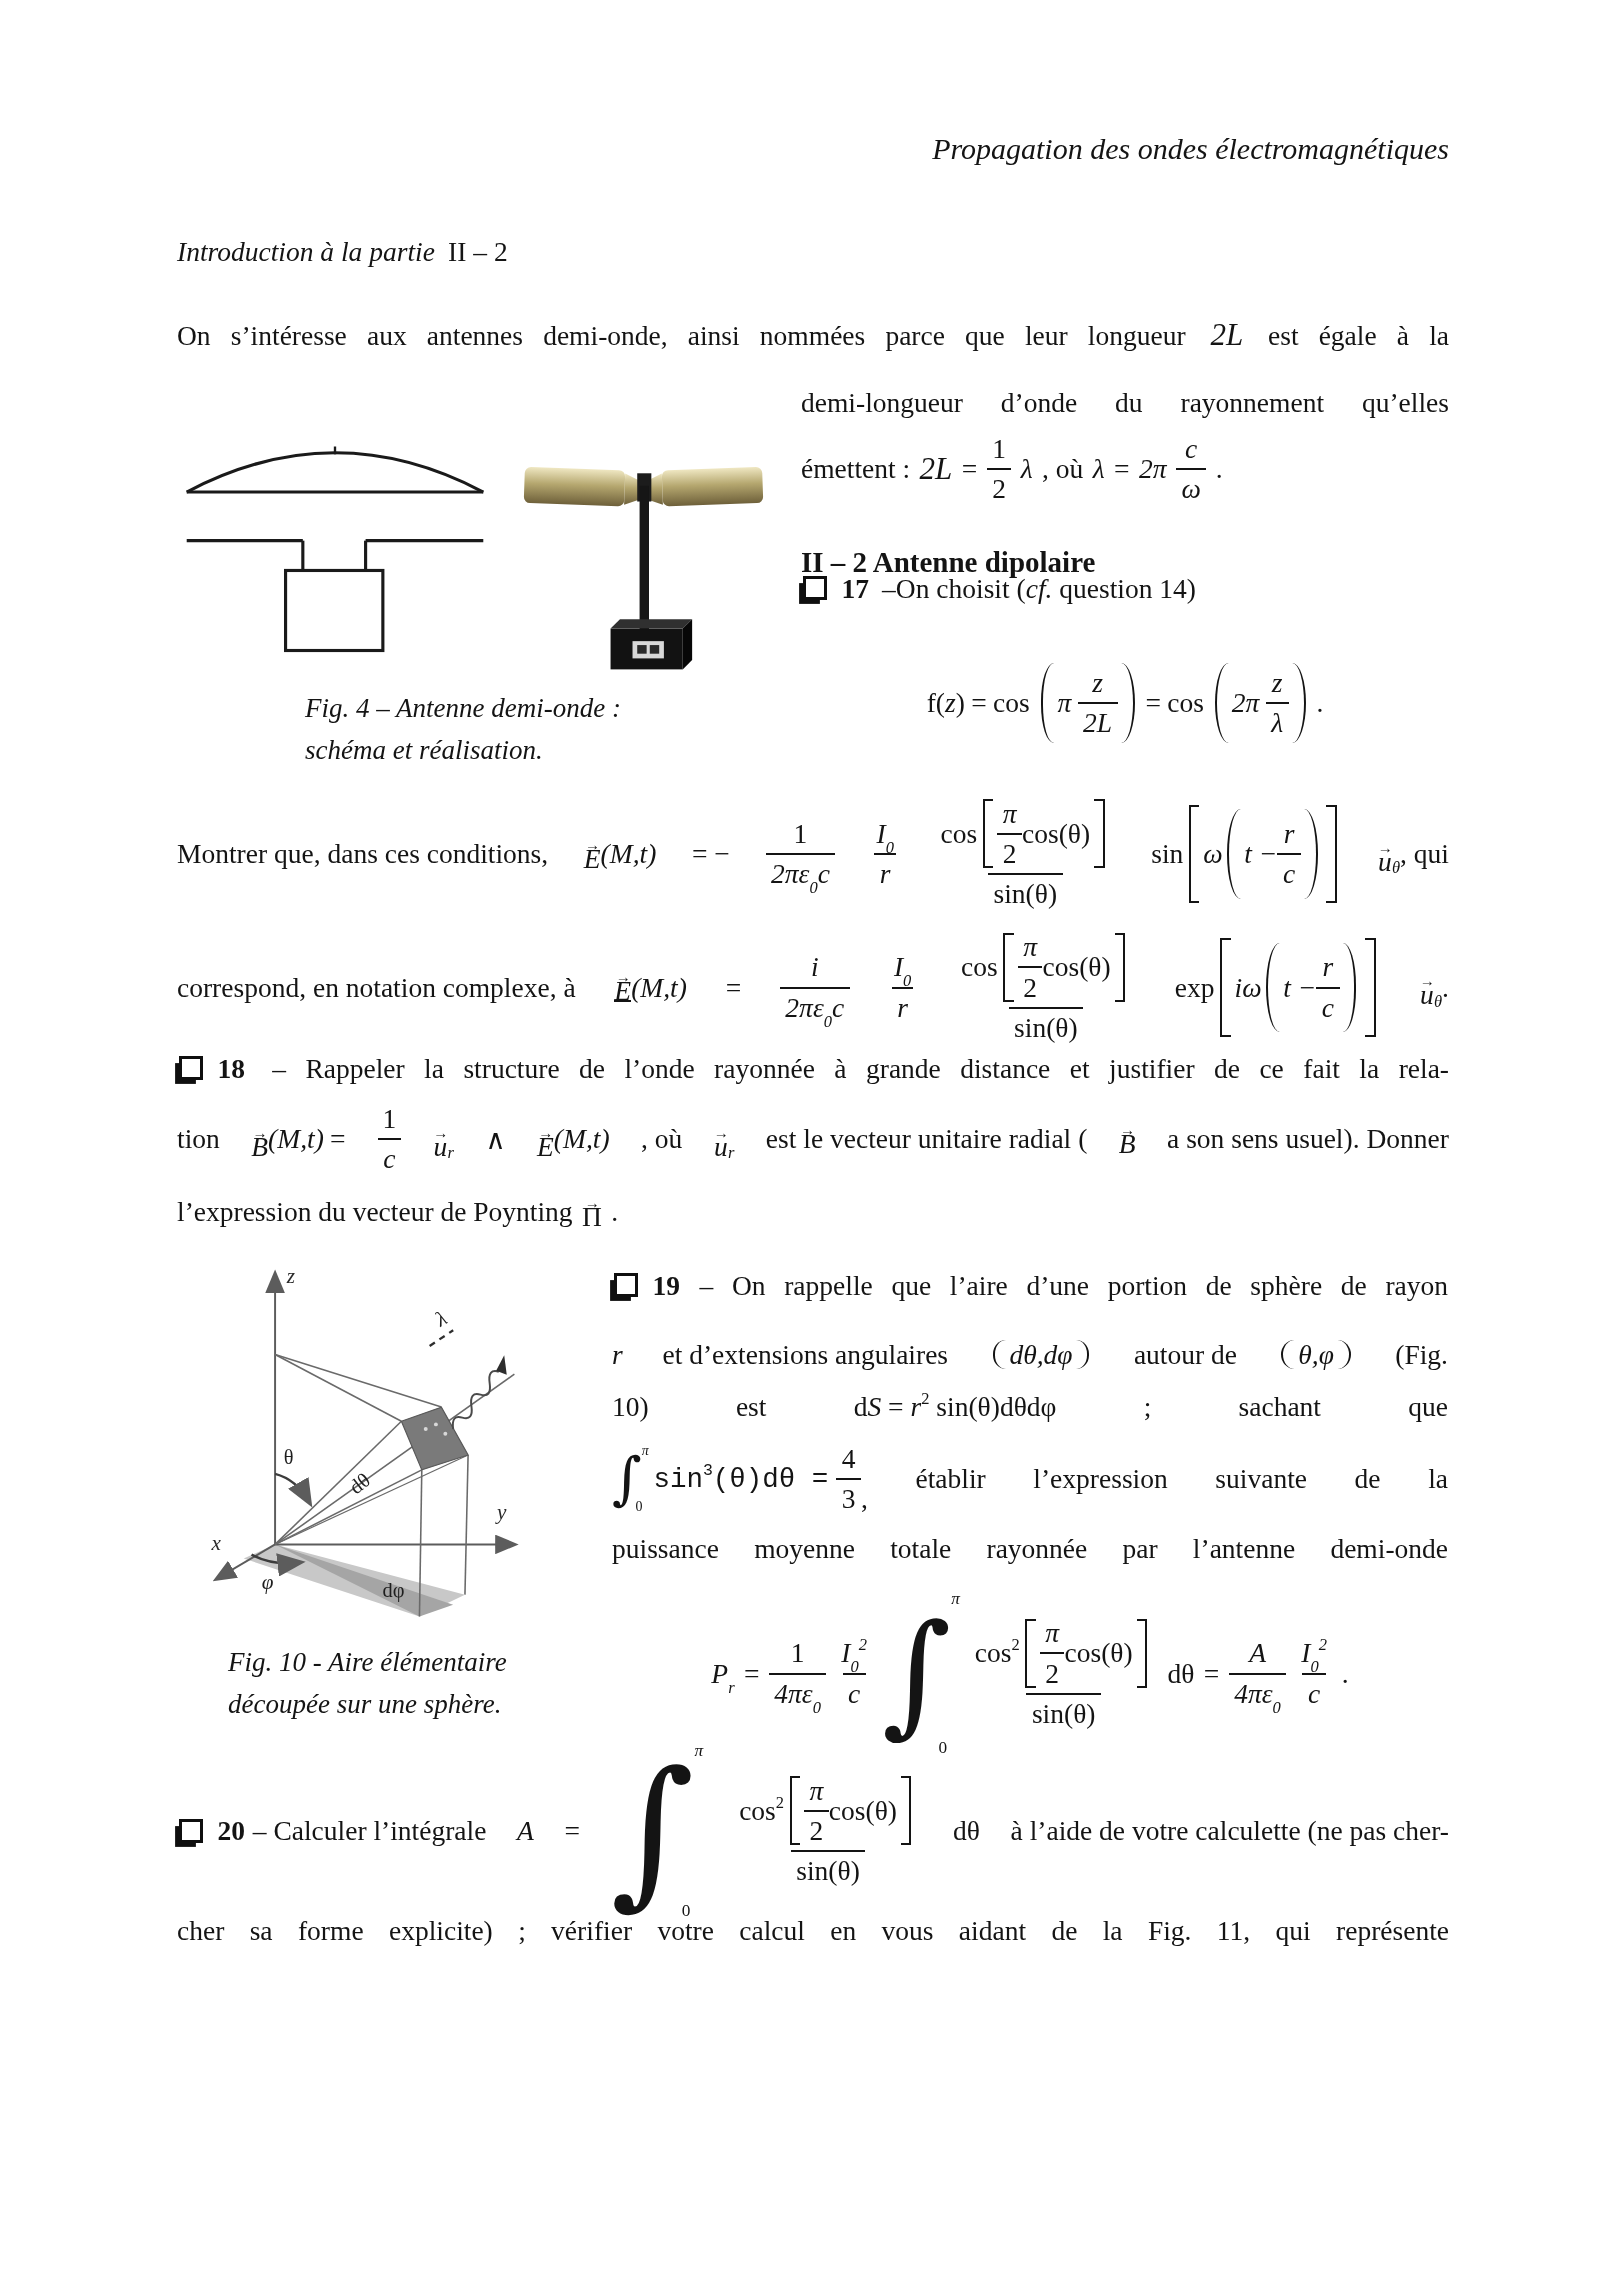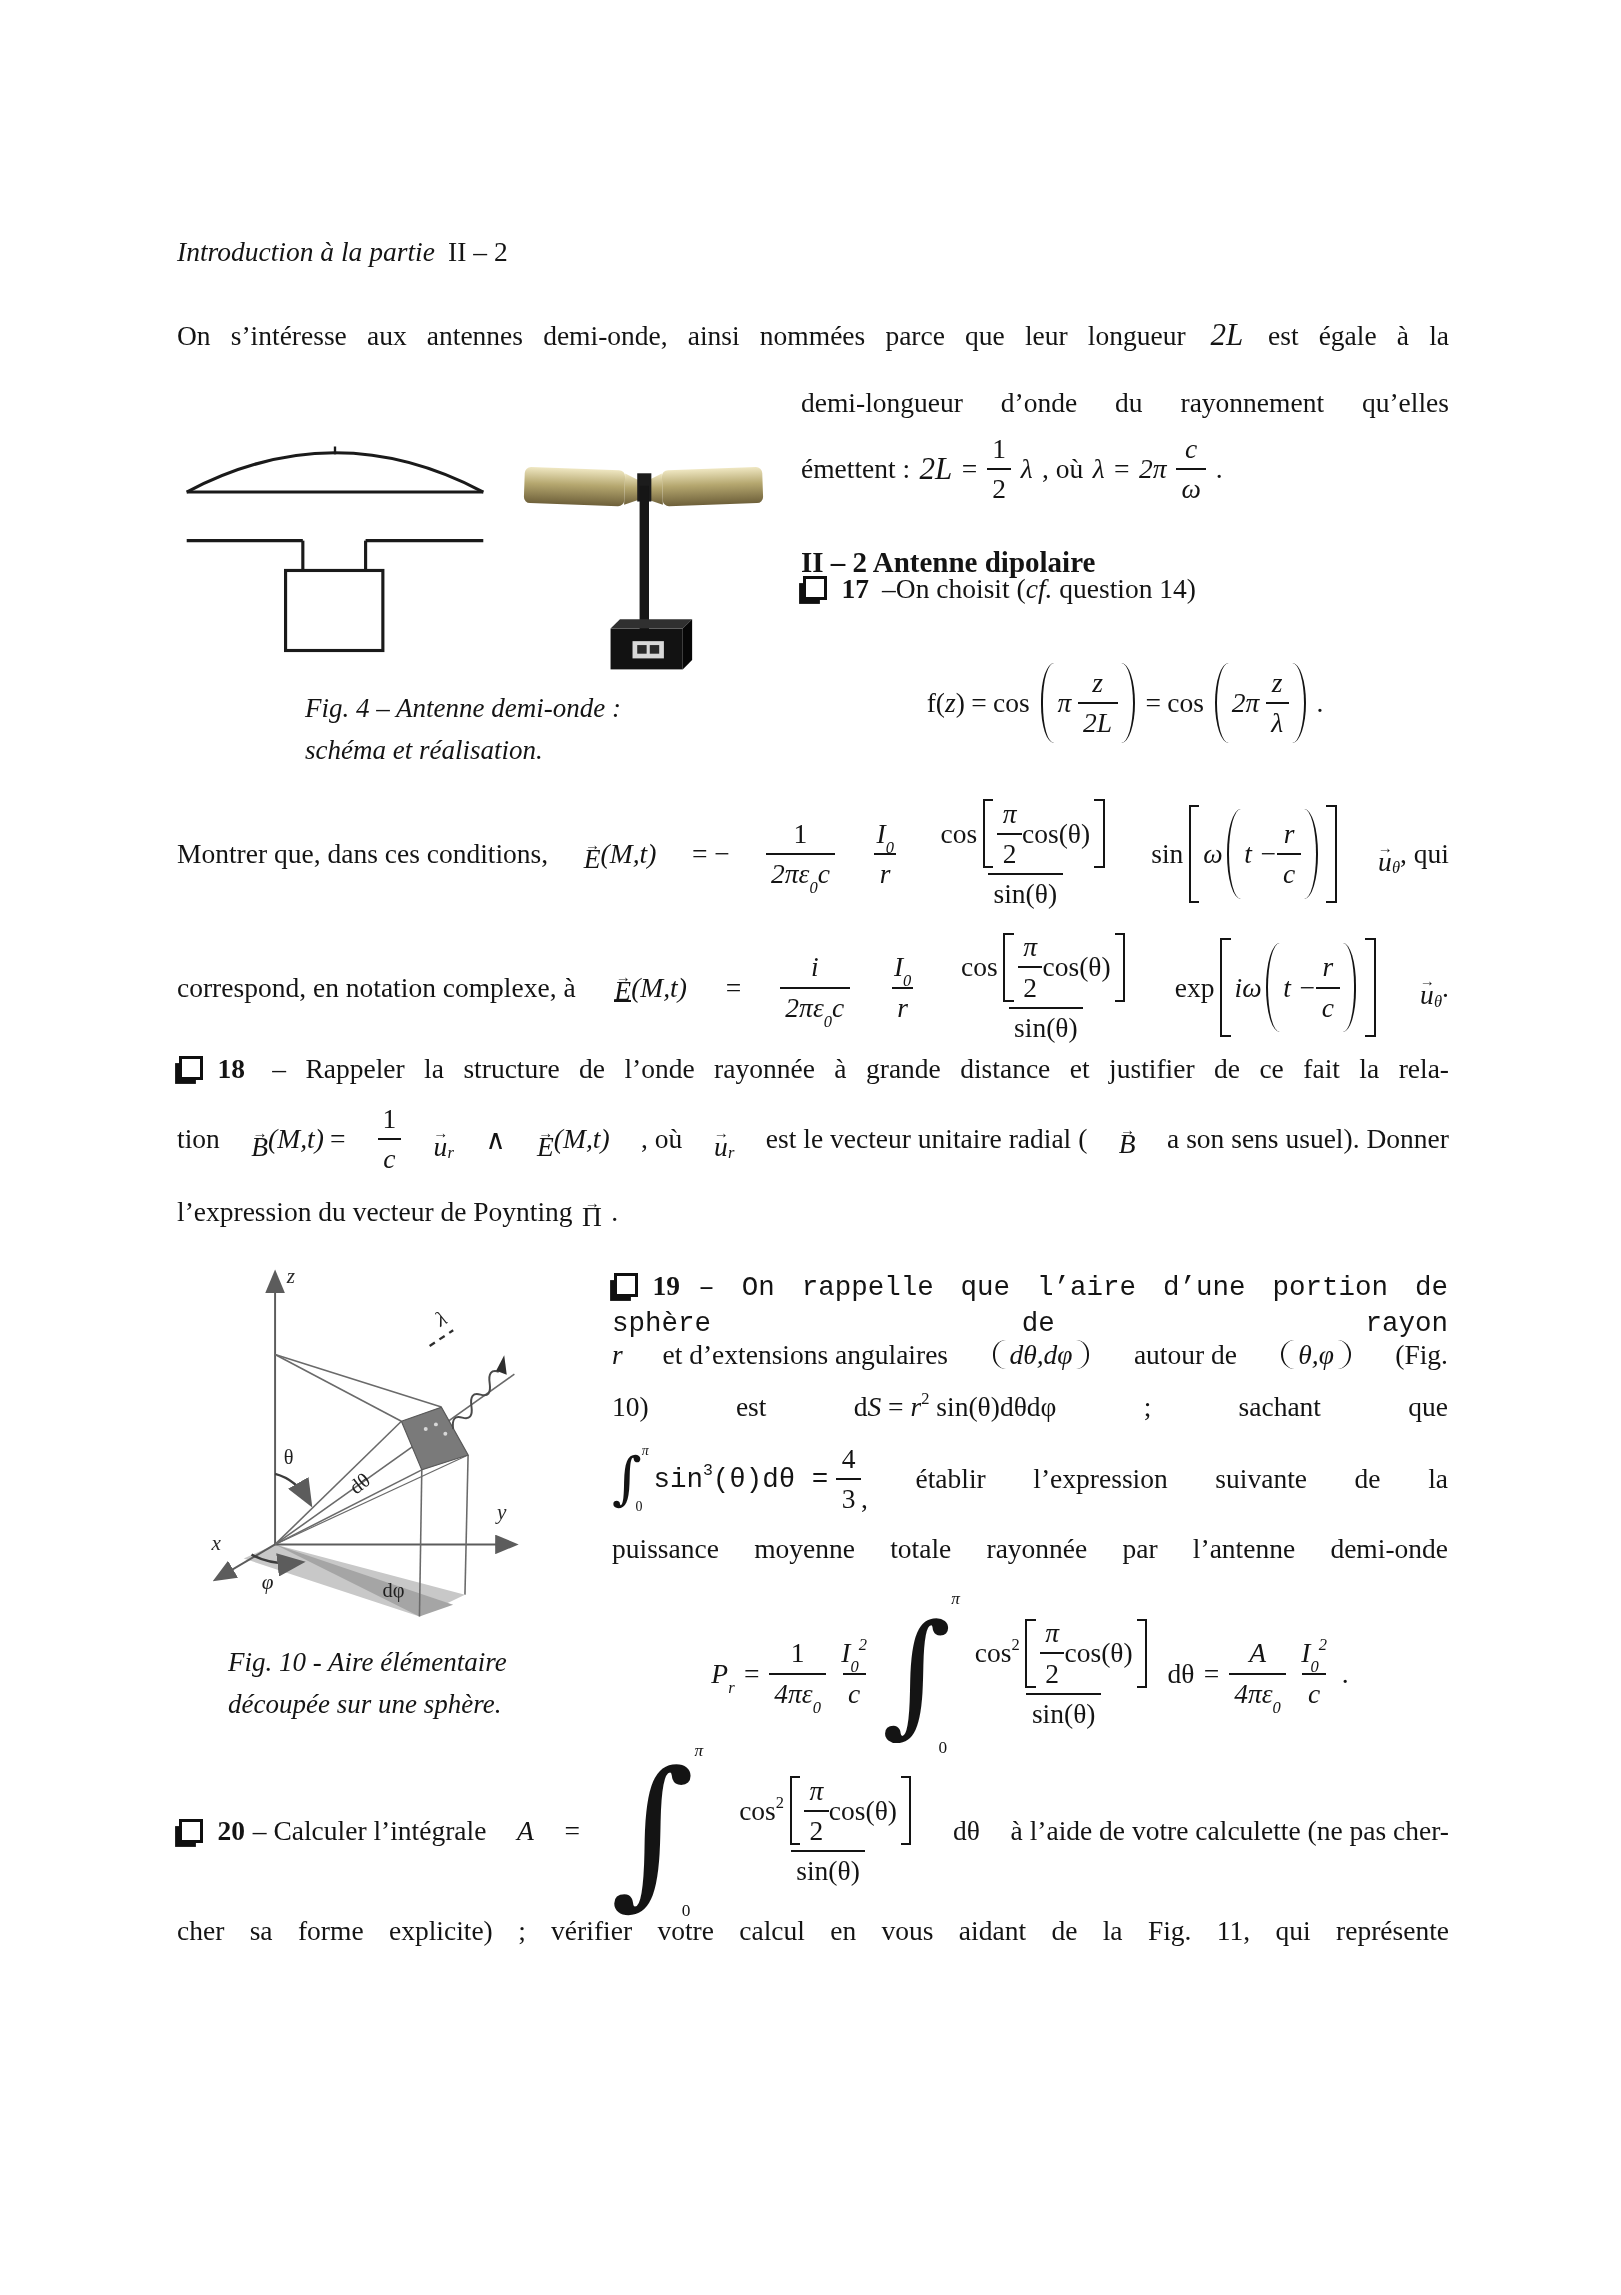--- a/index.html
+++ b/index.html
@@ -44,20 +44,21 @@
   .h54  { height:42px; }
   .nfx { display:inline-block; white-space:nowrap; }
   .cap { font-style:italic; line-height:1.55; font-size:27px; }
   svg text { font-family:"Liberation Serif","DejaVu Serif",serif; }
 </style>
 </head>
 <body>
 
 <div class="page">
 
+  <div class="abs it" style="left:177px; top:132px; width:1272px; text-align:right; font-size:30px;">Propagation des ondes électromagnétiques</div>
 
   <div class="abs" style="left:177px; top:236px;">
     <span class="it">Introduction à la partie</span>
     <span style="margin-left:6.3px;">II – 2</span>
   </div>
 
   <div class="abs jl" style="left:177px; top:316px; width:1272px;">
     <span>On s’intéresse aux antennes demi-onde, ainsi nommées parce que leur longueur</span>
     <span class="m" style="font-size:31px; padding:0 4.7px;">2L</span>
     <span>est égale à la</span>
@@ -360,21 +361,21 @@
     <text x="336" y="108" font-size="27" font-style="italic" fill="#1e1e1e" transform="rotate(-30 336 108)">λ</text>
   </svg>
 
   <div class="abs cap" style="left:228px; top:1642px;">
     <div>Fig. 10 - Aire élémentaire</div>
     <div>découpée sur une sphère.</div>
   </div>
 
   <div class="abs jl" style="left:612px; top:1269px; width:836px;">
     <span class="qb"></span><b>19</b>
-    <span style="margin-left:1px;font-family:Liberation Mono, monospace;">– On rappelle que l’aire d’une portion de sphère de rayon</span>
+    <span style="margin-left:1px;">– On rappelle que l’aire d’une portion de sphère de rayon</span>
   </div>
 
   <div class="abs fx sb" style="left:612px; top:1330px; width:836px; height:49px;">
     <span class="m">r</span>
     <span>et d’extensions angulaires</span>
     <span class="ifx h54">
       <span class="pL"></span>
       <span class="m">dθ,dφ</span>
       <span class="pR"></span>
     </span>

